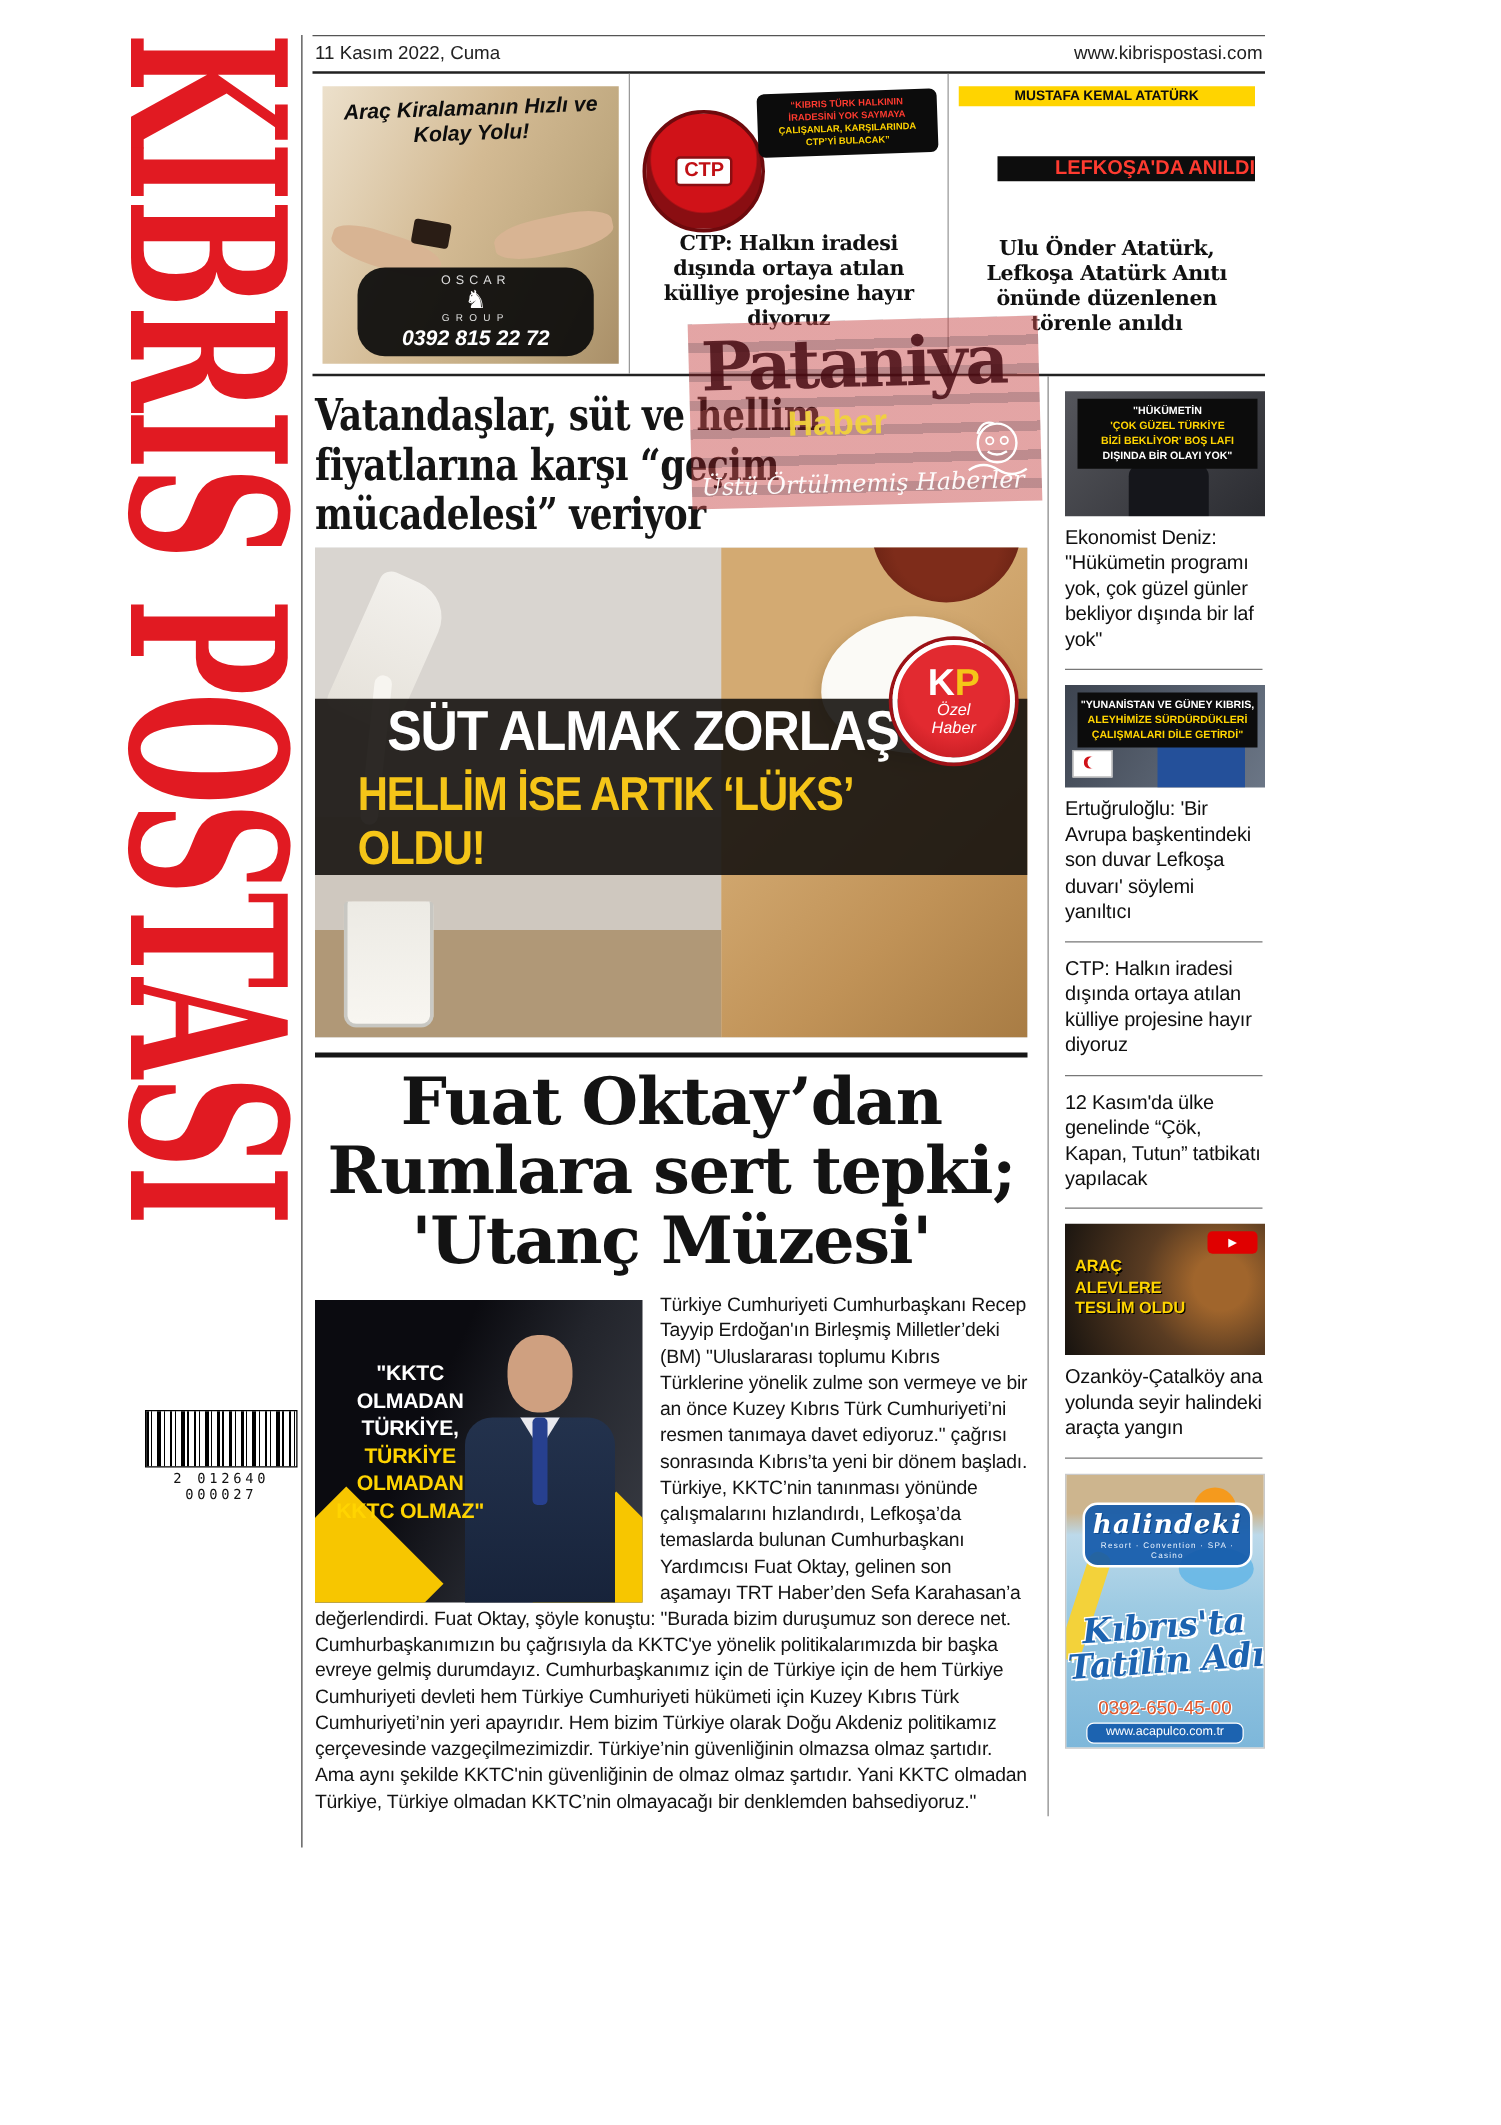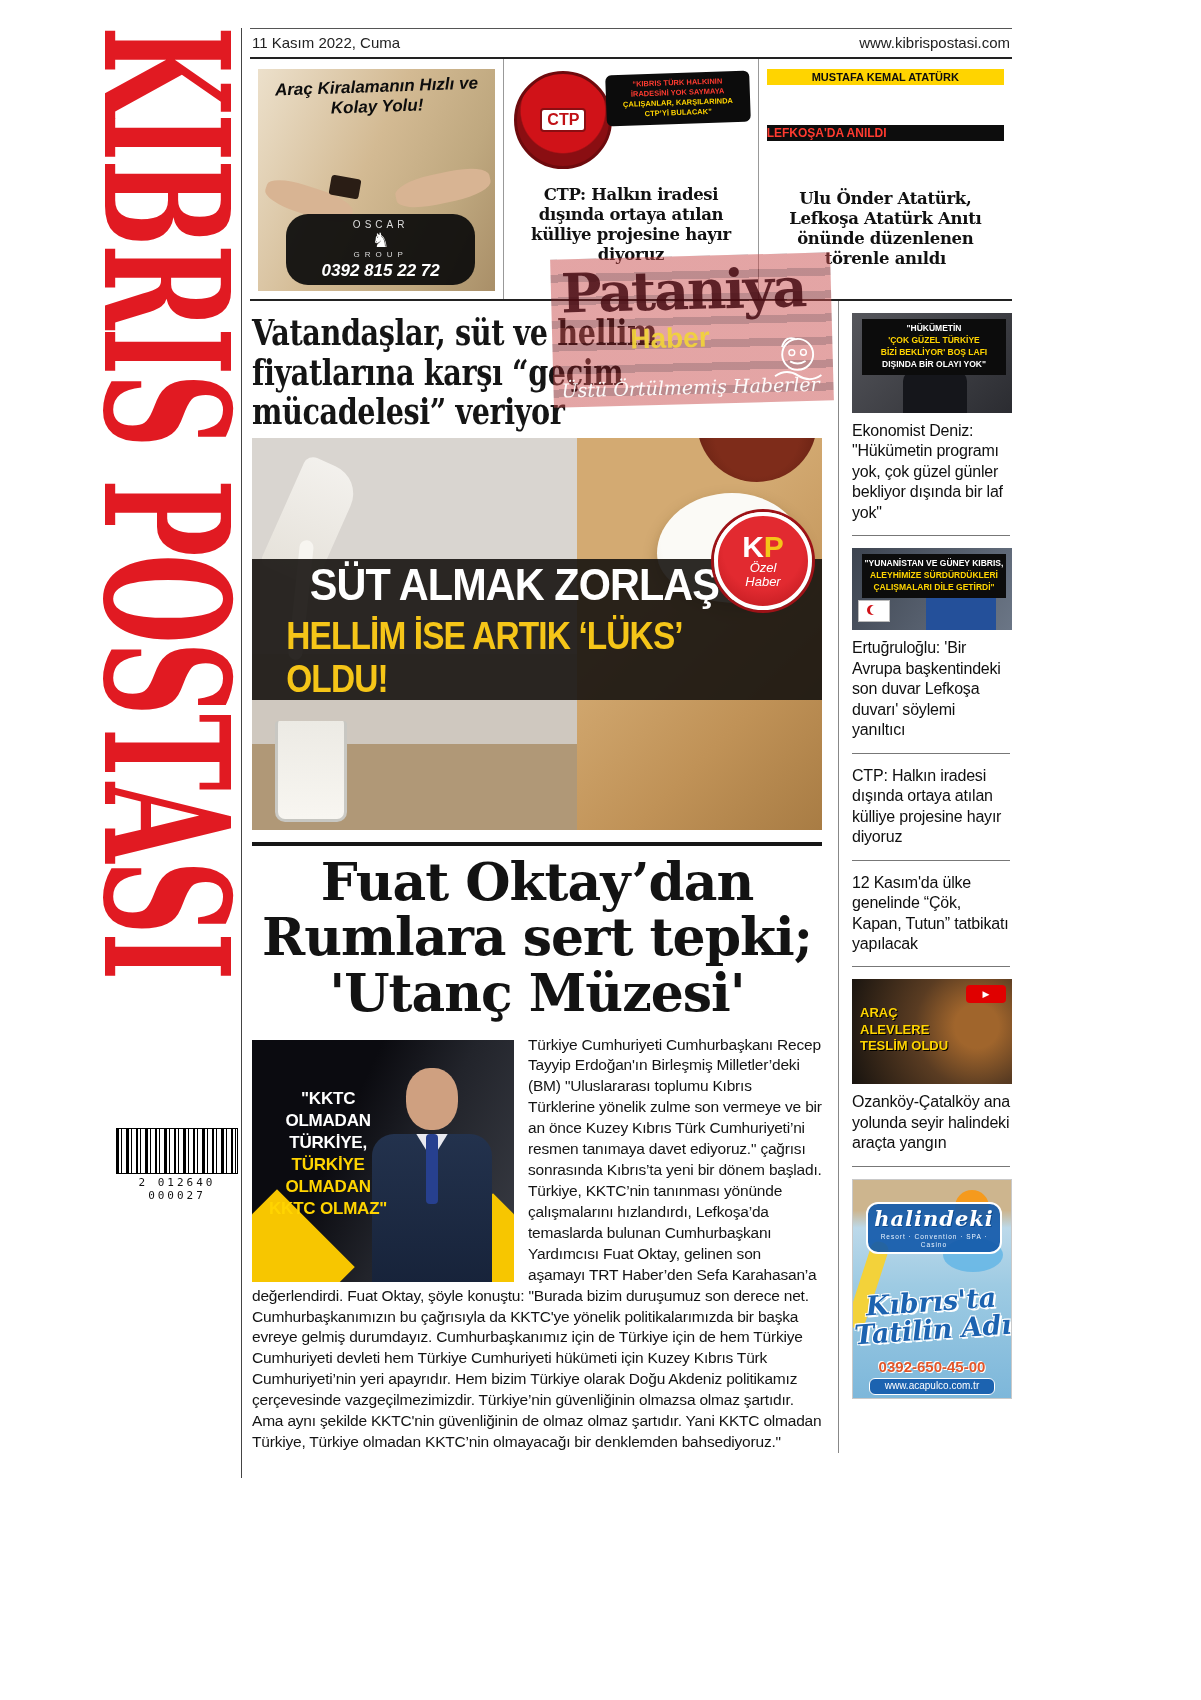--- a/index.html
+++ b/index.html
@@ -35,33 +35,33 @@
   .h2{width:96px;height:30px;right:4px;top:104px;transform:rotate(-12deg);}
   .card{position:absolute;width:30px;height:20px;left:72px;top:108px;background:#2a1d15;border-radius:3px;transform:rotate(10deg);}
   .oscarbox{position:absolute;left:12%;bottom:6px;width:76%;background:rgba(10,10,10,.92);border-radius:22px;
             text-align:center;color:#fff;padding:5px 4px 4px;}
   .oscarbox .o1{font-size:10px;letter-spacing:4px;color:#ddd;}
   .oscarbox .horse{font-size:20px;line-height:20px;color:#fff;}
   .oscarbox .o2{font-size:8px;letter-spacing:5px;color:#ddd;}
   .oscarbox .ph{font-style:italic;font-weight:bold;font-size:17px;margin-top:2px;}
   
   .ctpimg{position:relative;height:108px;}
-  .ctpcircle{position:absolute;left:2px;top:2px;width:92px;height:92px;border-radius:50%;
+  .ctpcircle{position:absolute;left:2px;top:19px;width:92px;height:92px;border-radius:50%;
              background:radial-gradient(circle at 50% 40%,#d01218 0 58%,#8a0e12 60% 100%);
              border:3px solid #6e0a0d;display:flex;align-items:center;justify-content:center;}
   .ctpinner{background:#fff;border:2px solid #8a0e12;border-radius:4px;padding:1px 5px;
             font-weight:bold;font-size:16px;color:#c01015;}
   .ctpbox{position:absolute;right:0;top:4px;width:58%;background:#0c0c0c;border-radius:6px;padding:5px 3px;
           text-align:center;transform:rotate(-2deg);}
   .ctpbox div{font-size:7.5px;font-weight:bold;line-height:1.35;}
   .red{color:#ff3b30;} .yel{color:#ffd400;} .wht{color:#fff;}
   
   .ataimg{height:112px;display:flex;flex-direction:column;gap:40px;}
   .atabanner{background:#ffd400;text-align:center;font-weight:bold;font-size:11px;color:#0d0d0d;padding:2px 0;}
-  .atabanner2{background:#0d0d0d;text-align:left;font-weight:bold;font-size:12px;color:#ff3b30;padding:1px 0;}
+  .atabanner2{background:#0d0d0d;text-align:right;font-weight:bold;font-size:16px;color:#ff3b30;padding:1px 0;margin-left:31px;}
   .crowd{flex:1;background:linear-gradient(180deg,#7d8a7d 0 30%,#55614f 30% 75%,#8d8d85 75% 100%);
          position:relative;overflow:hidden;}
   .crowd::after{content:"";position:absolute;left:0;right:0;top:30%;height:45%;
          background:repeating-linear-gradient(90deg,rgba(20,20,25,.85) 0 5px,rgba(60,65,60,.4) 5px 9px);}
   
   .walimg{position:relative;height:112px;background:linear-gradient(115deg,#6a707a,#9aa0a8 55%,#b8bdc4);overflow:hidden;}
   .ribbon{position:absolute;background:#f59a1d;transform:skewX(-14deg);}
   .r1{left:-6px;top:26px;width:100px;height:17px;}
   .r2{left:-10px;top:45px;width:118px;height:17px;}
   .ribtext{position:absolute;z-index:2;font-weight:bold;font-size:10px;color:#1a1a1a;}
@@ -148,21 +148,21 @@
           border-radius:12px;text-align:center;padding:2px 0 3px;z-index:2;}
   .aclogo .b{font-family:"DejaVu Serif",serif;font-weight:bold;font-style:italic;font-size:21px;color:#fff;
              text-shadow:1px 1px 0 #0e4a8f;letter-spacing:1px;}
   .aclogo .s{font-size:6.5px;color:#eaf4ff;letter-spacing:1px;}
   .acsun{position:absolute;right:14%;top:10px;width:34px;height:34px;border-radius:50%;background:#f59a1d;z-index:1;}
   .acscript{position:absolute;left:0;right:0;top:108px;text-align:center;transform:rotate(-4deg);
             font-family:"DejaVu Serif",serif;font-weight:bold;font-style:italic;color:#1c63b0;
             text-shadow:-1px -1px 0 #fff,1px -1px 0 #fff,-1px 1px 0 #fff,2px 2px 0 #fff;}
   .acs1{font-size:27px;line-height:1;}
   .acs2{font-size:27px;line-height:1.1;}
-  .acphone{position:absolute;left:0;right:0;bottom:22px;text-align:center;font-weight:bold;font-size:15px;
+  .acphone{position:absolute;left:0;right:0;bottom:22px;text-align:center;font-weight:normal;font-size:15px;
            color:#e2562a;text-shadow:-1px -1px 0 #fff,1px 1px 0 #fff;}
   .acweb{position:absolute;left:10%;right:10%;bottom:3px;background:#1c63b0;color:#fff;font-size:10px;
          text-align:center;border-radius:6px;padding:1px 0;border:1px solid #fff;}
   
   .watermark{position:absolute;left:552px;top:256px;width:280px;height:148px;z-index:5;
              transform:rotate(-1.5deg);pointer-events:none;
              background:repeating-linear-gradient(180deg,rgba(200,75,75,.50) 0 15px,rgba(125,25,30,.50) 15px 23px);}
   .wm-name{position:absolute;left:10px;top:2px;font-family:"DejaVu Serif",serif;font-weight:bold;
            font-size:54px;color:rgba(70,10,18,.85);letter-spacing:-2px;}
   .wm-word{position:absolute;left:78px;top:66px;font-weight:bold;font-size:28px;color:rgba(240,210,60,.95);}

